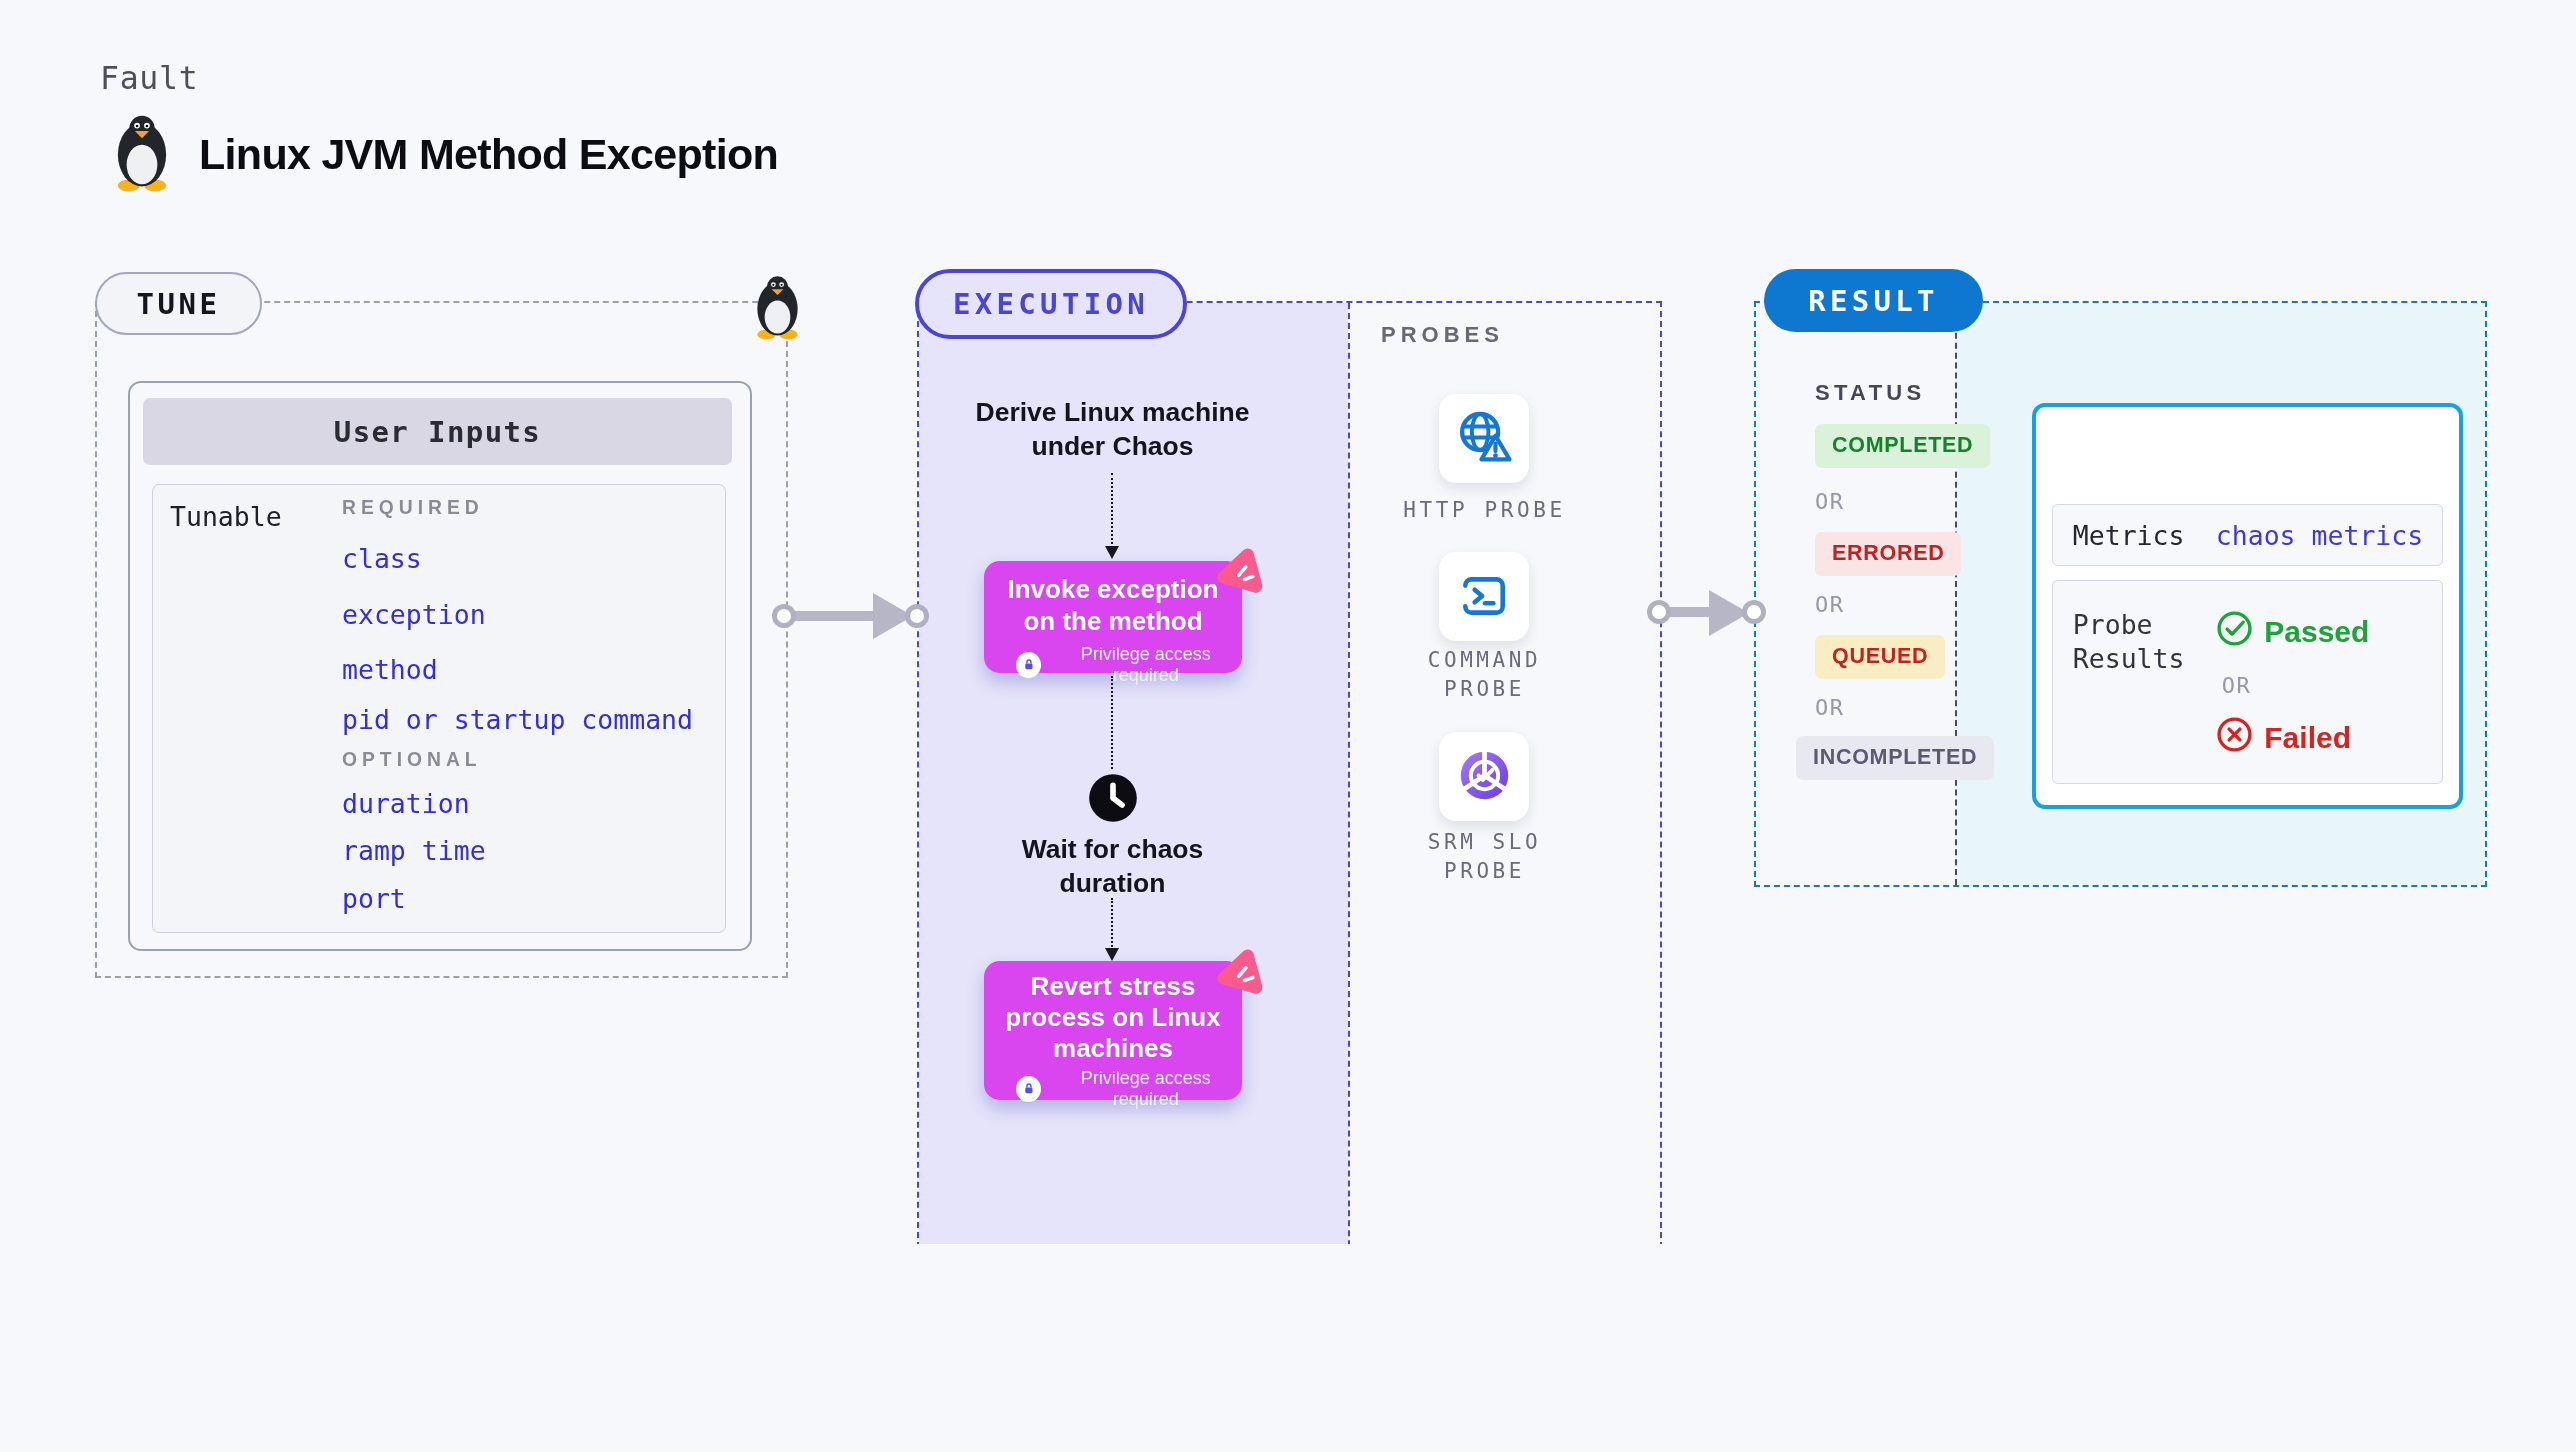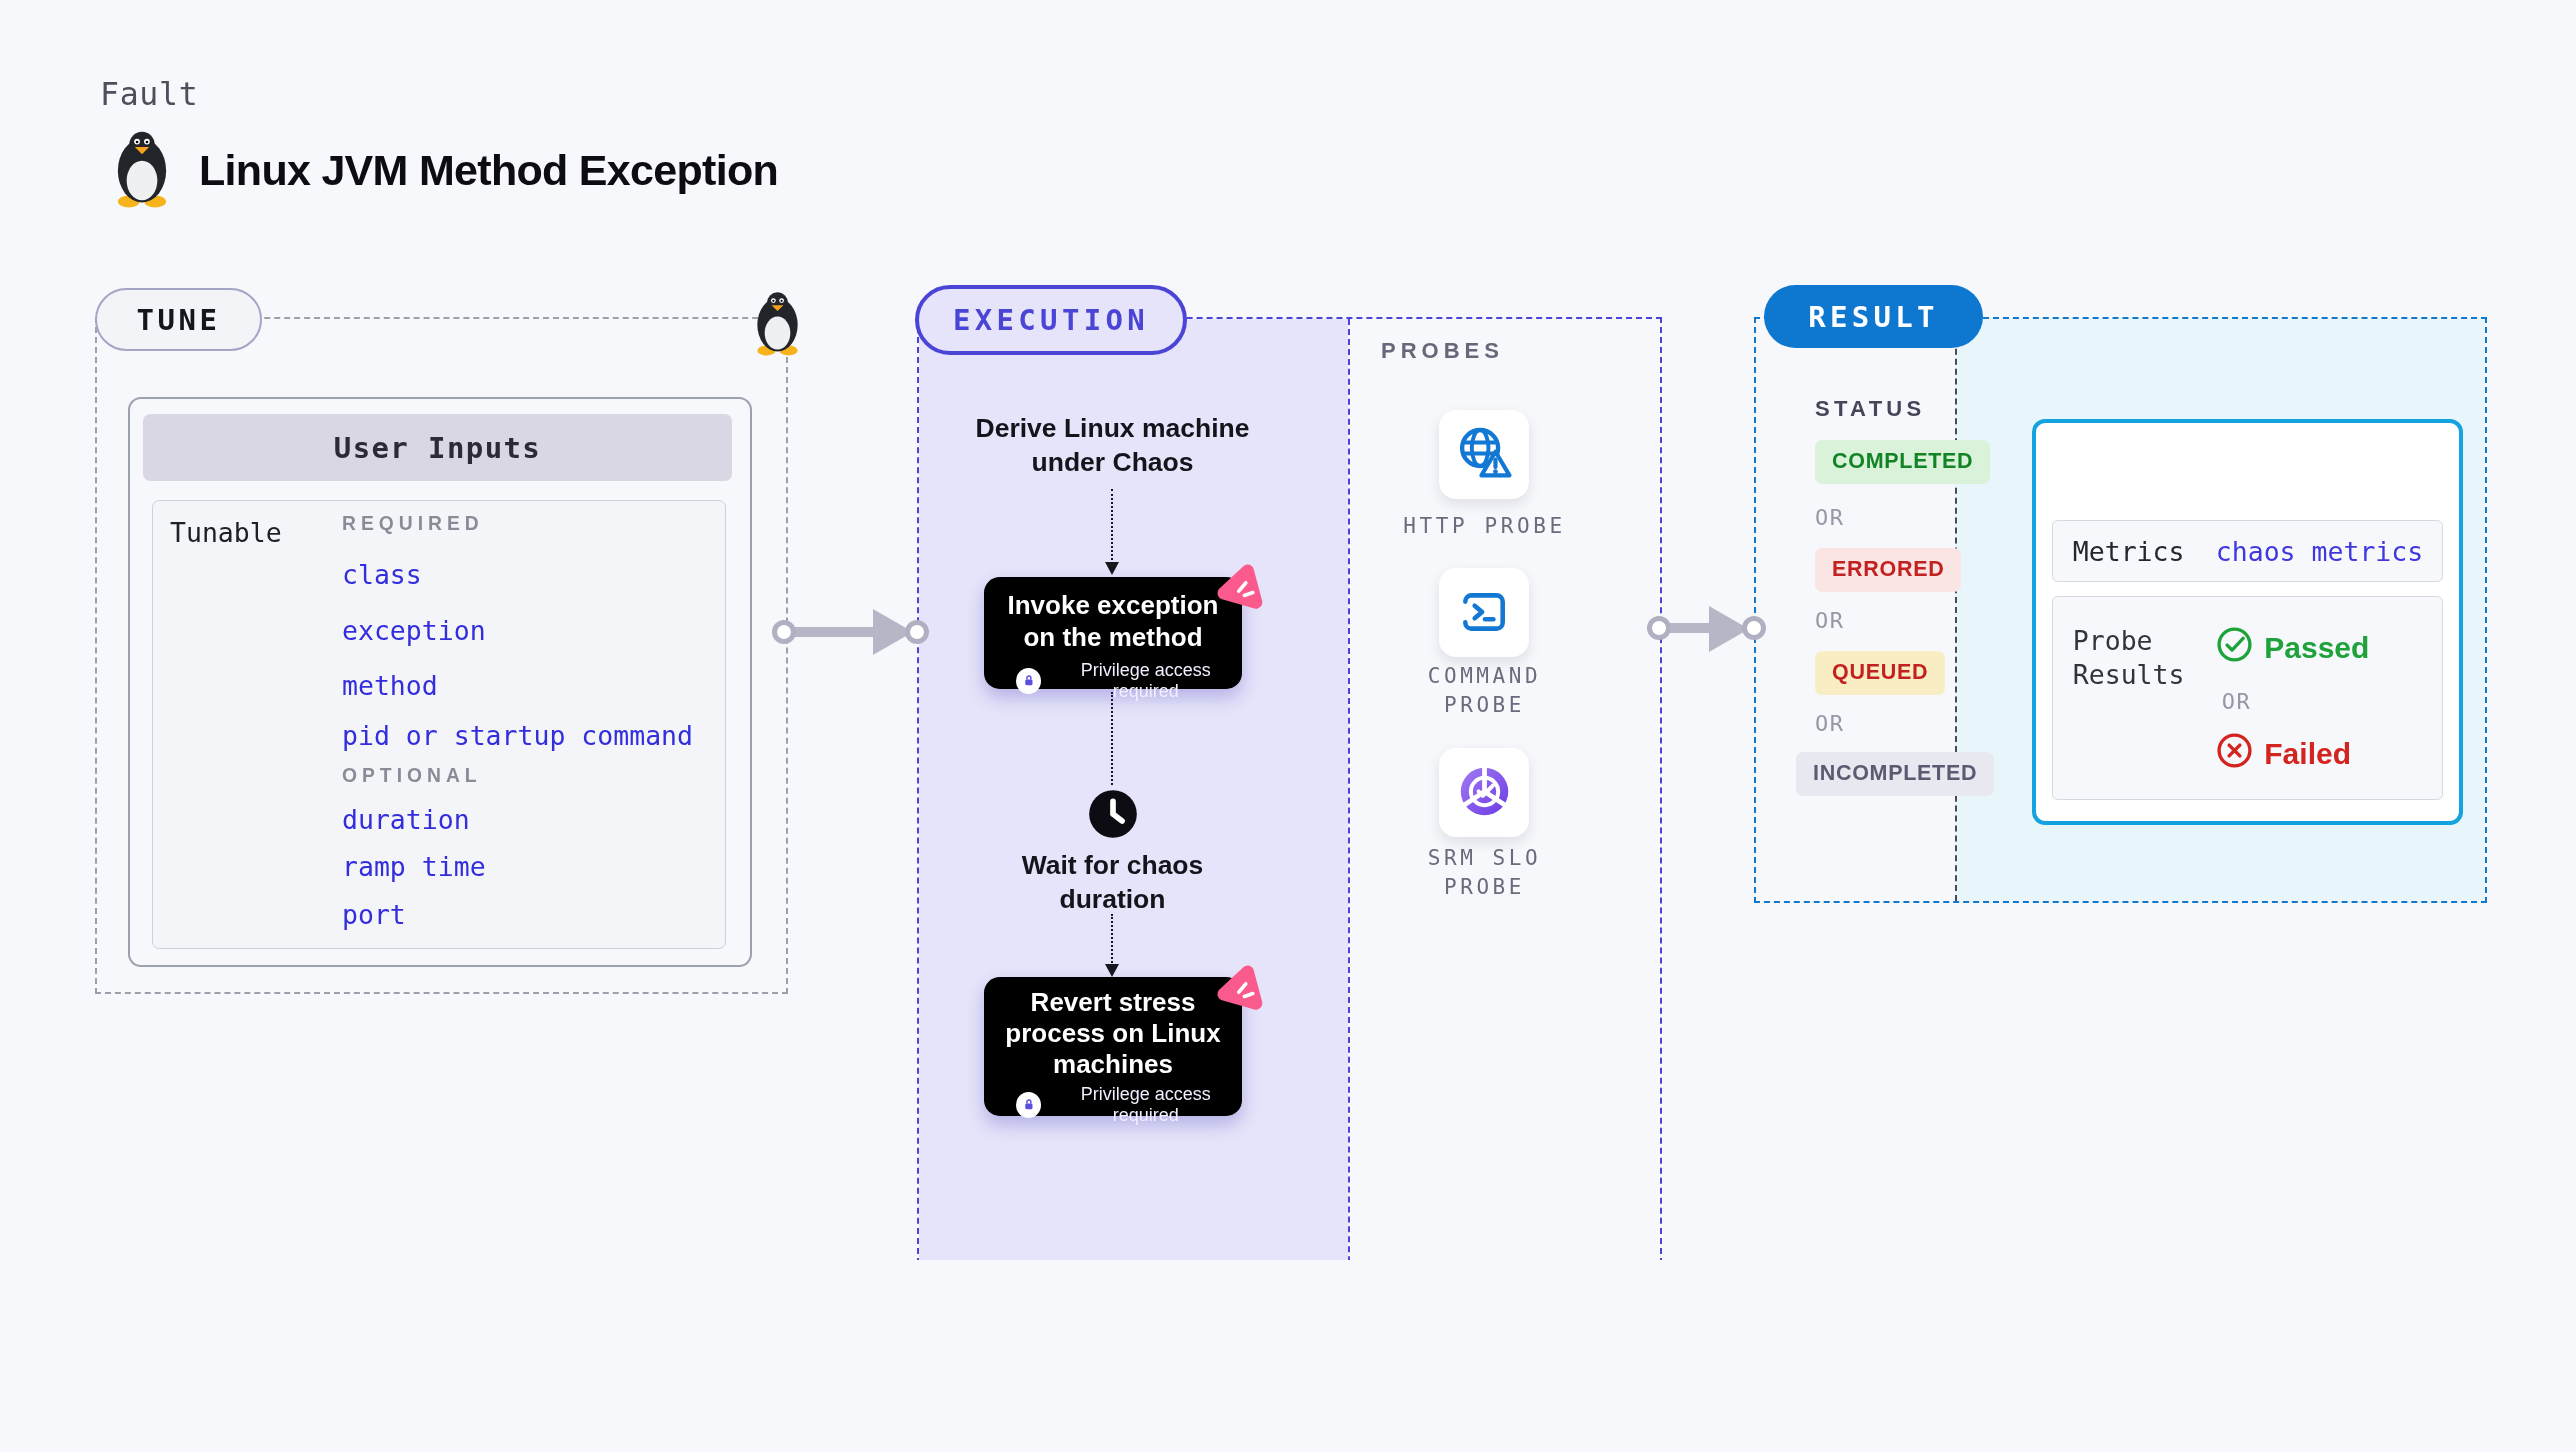--- a/index.html
+++ b/index.html
@@ -1,17 +1,17 @@
 <!DOCTYPE html>
 <html style="font-size:11.5px"><head>
 <meta charset="utf-8">
 <style>
   html,body{margin:0;padding:0;background:#f7f8fb;}
   #canvas{position:relative;width:2576px;height:1244px;background:#f7f8fb;overflow:hidden;
-          font-family:"Liberation Sans",sans-serif;margin-top:16px;}
+          font-family:"Liberation Sans",sans-serif;}
   .abs{position:absolute;}
   .mono{font-family:"DejaVu Sans Mono",monospace;}
 
   
   .kicker{left:100px;top:60px;font-size:31.5px;color:#4e4e5c;letter-spacing:0.7px;}
   .page-title{left:199px;top:130px;font-size:43px;font-weight:bold;color:#0c0c12;letter-spacing:-0.7px;}
 
   
   .pill{display:flex;align-items:center;justify-content:center;border-radius:43px;
         font-family:"DejaVu Sans Mono",monospace;font-weight:bold;z-index:20;}
@@ -44,21 +44,21 @@
              box-sizing:border-box;z-index:25;}
 
   
   .exec-box{left:917px;top:301px;width:741px;height:1033px;border:2.9px dashed #4b45d6;}
   .exec-fill{position:absolute;left:0;top:0;bottom:0;width:429px;background:#e5e4fa;}
   .exec-divider{position:absolute;left:429px;top:0;bottom:0;width:0;border-left:2.1px dashed #4b45d6;}
   .step-text{font-size:26.5px;font-weight:bold;color:#14141b;text-align:center;line-height:34px;z-index:5;}
   .vdots{width:0;border-left:2.9px dotted #17171f;z-index:5;}
   .dot-head{width:0;height:0;border-left:7.2px solid transparent;border-right:7.2px solid transparent;
             border-top:13px solid #17171f;z-index:5;}
-  .action-card{background:#000000;border-radius:15.8px;color:#ffffff;text-align:center;
+  .action-card{background:#d946ef;border-radius:15.8px;color:#ffffff;text-align:center;
                box-shadow:0 8.6px 17px rgba(60,50,180,.28);z-index:6;}
   .action-title{font-size:26px;font-weight:bold;line-height:31.5px;margin-top:13px;}
   .priv-row{display:flex;align-items:center;justify-content:center;gap:8.6px;margin-top:7.2px;padding-left:32px;}
   .priv-circle{width:26px;height:26px;border-radius:50%;background:#ffffff;display:flex;
                align-items:center;justify-content:center;}
   .priv-text{font-size:18px;color:#f0efff;}
   .chaos-badge{width:56px;height:56px;z-index:7;}
   .clock-wrap{width:52px;height:52px;z-index:6;}
 
   

